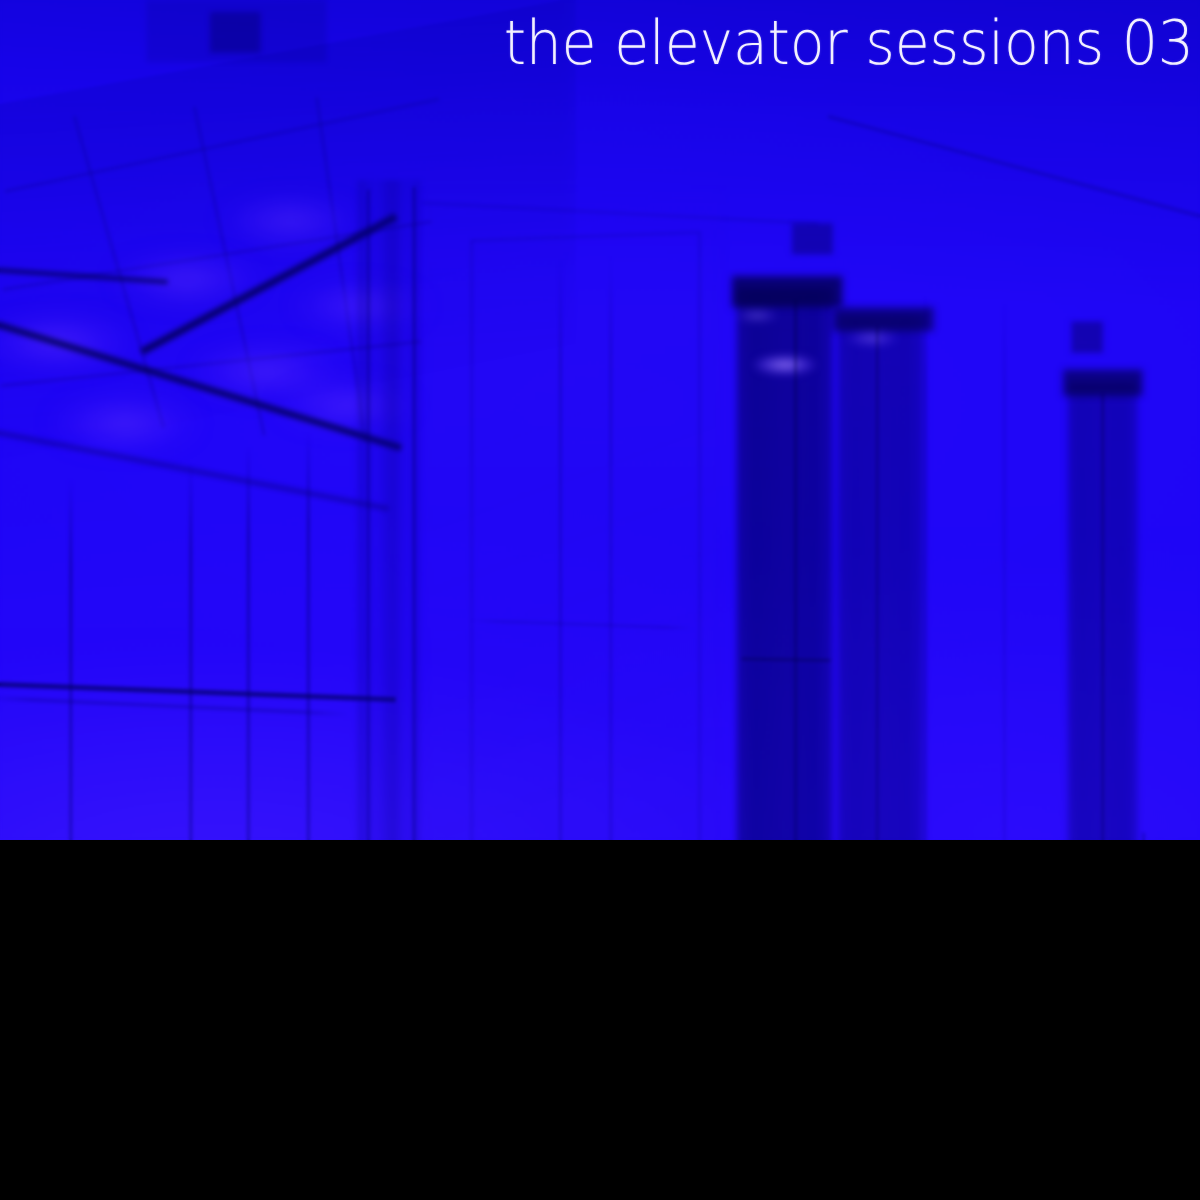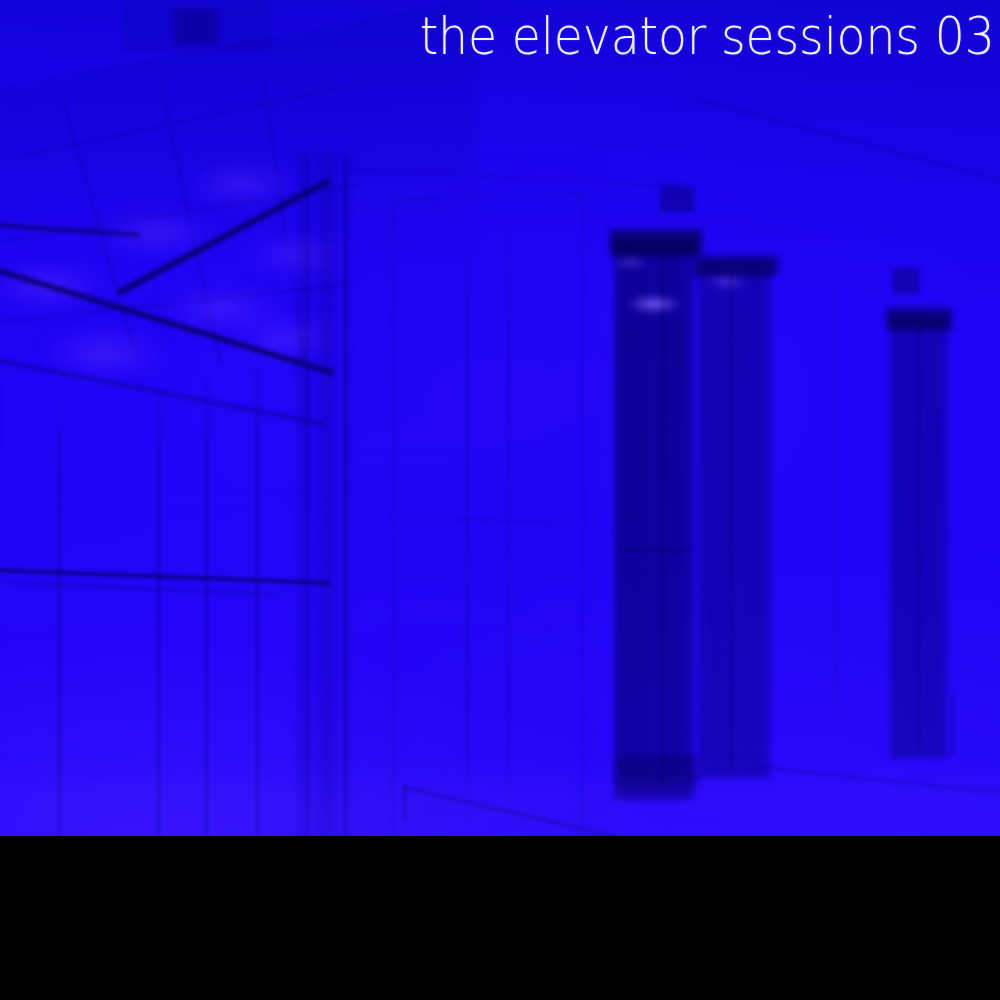--- a/index.html
+++ b/index.html
@@ -12,21 +12,21 @@
     width: 1000px;
     height: 1000px;
     overflow: hidden;
     font-family: "Liberation Sans", sans-serif;
   }
 
   
   #cover {
     position: relative;
     width: 1000px;
-    height: 836px;
+    height: 700px;
     overflow: hidden;
     background: #2105F5;
     isolation: isolate;
   }
 
   
   .layer {
     position: absolute;
     pointer-events: none;
   }

